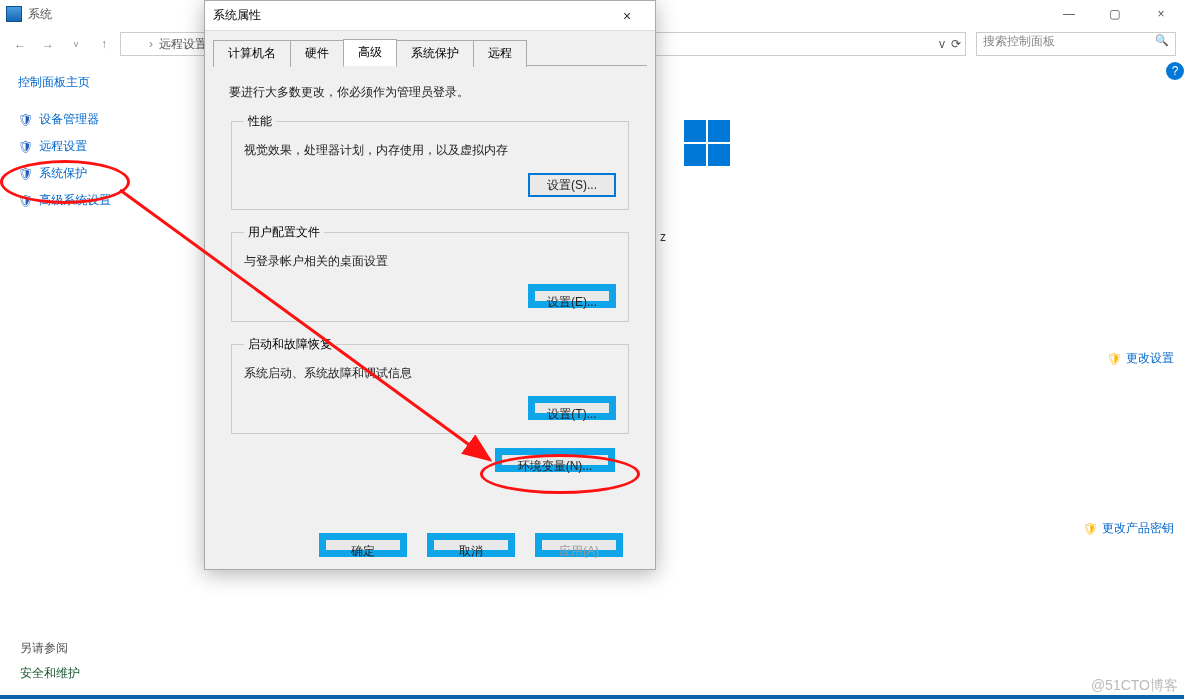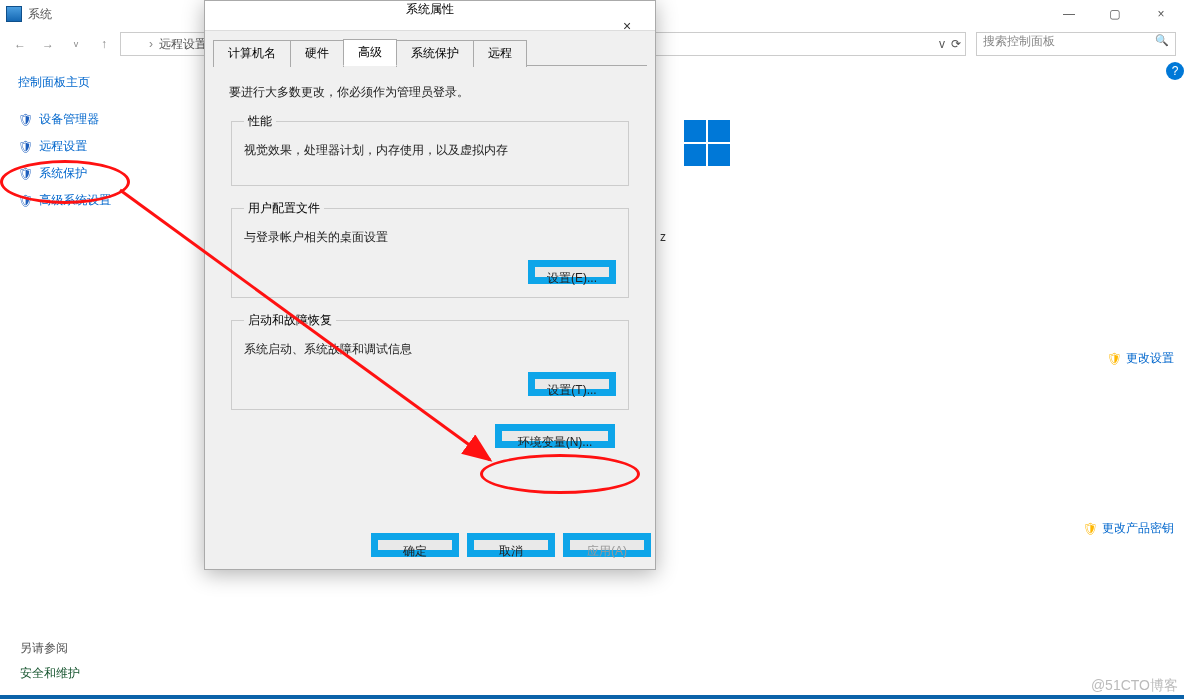--- a/index.html
+++ b/index.html
@@ -33,36 +33,36 @@
   .winlogo .sq span{ background:#0078d7;}
   .winlogo .txt { font-size:38px; font-weight:300; color:#0078d7;}
   .right-links { position:absolute; right:10px; display:flex; align-items:center; gap:4px; color:#0066cc; cursor:pointer;}
   .right-links .shield::before{content:"🛡"; color:#ffb700; font-size:12px;}
   .change-settings { top:350px;}
   .change-key { top:520px;}
   .hidden-z { position:absolute; left:660px; top:230px; color:#333;}
   
   
   .dlg { position:absolute; left:204px; top:0; width:452px; height:570px; background:#f0f0f0; border:1px solid #aaa; box-shadow:0 4px 20px rgba(0,0,0,0.3);}
-  .dlg-title { height:30px; display:flex; align-items:center; padding:0 8px; background:#fff; border-bottom:1px solid #ddd;flex-direction:column;}
+  .dlg-title { height:30px; display:flex; align-items:center; padding:0 8px; background:#fff; border-bottom:1px solid #ddd;}
   .dlg-title .close { margin-left:auto; width:40px; text-align:center; font-size:14px; color:#333; cursor:pointer;}
   .dlg-tabs { display:flex; margin:8px 8px 0 8px; border-bottom:1px solid #aaa;}
   .dlg-tabs .tab { padding:4px 14px; border:1px solid #aaa; border-bottom:none; background:#f0f0f0; margin-right:-1px; margin-bottom:-1px; cursor:pointer; position:relative; top:1px;}
   .dlg-tabs .tab.active { background:#fff; border-bottom:1px solid #fff; top:0; z-index:2;}
   .dlg-body { margin:4px 8px; padding:14px 16px;}
   .dlg-body .intro { margin-bottom:12px; color:#222;}
   fieldset { border:1px solid #ccc; margin-bottom:14px; padding:6px 12px 12px;}
   legend { padding:0 4px;}
   .desc { margin:6px 0 14px; color:#222;}
   .btn-row { text-align:right;}
   .btn { display:inline-block; min-width:88px; height:24px; line-height:22px; text-align:center; border:7px solid #0ea5e9; background:#e9e9e9; color:#222; cursor:pointer;}
   .btn.selected{ border:2px solid #0078d7; line-height:20px;}
   .btn.disabled{ color:#999; cursor:default;}
   .env-row { text-align:right; margin:4px 16px 0 0;}
-  .dlg-footer { position:absolute; bottom:12px; right:4px; display:flex; gap:8px;}
+  .dlg-footer { position:absolute; bottom:12px; right:32px; display:flex; gap:20px;}
   
   
   .annot { position:absolute; pointer-events:none;}
   .ellipse1 { left:0px; top:160px; width:130px; height:44px; border:3px solid #f11; border-radius:50%;}
   .ellipse2 { left:480px; top:454px; width:160px; height:40px; border:3px solid #f11; border-radius:50%;}
   svg.arrow { position:absolute; left:0; top:0; width:1184px; height:699px; pointer-events:none;}
   .watermark { position:absolute; right:6px; bottom:4px; color:#bbb; font-size:14px;}
   .info-q { position:absolute; right:0; top:62px; width:18px; height:18px; border-radius:50%; background:#0078d7; color:#fff; text-align:center; line-height:18px; font-size:12px;}
 </style>
 </head>
@@ -159,20 +159,21 @@
     <div class="tab active">高级</div>
     <div class="tab">系统保护</div>
     <div class="tab">远程</div>
   </div>
   <div class="dlg-body">
     <div class="intro">要进行大多数更改，你必须作为管理员登录。</div>
 
     <fieldset>
       <legend>性能</legend>
       <div class="desc">视觉效果，处理器计划，内存使用，以及虚拟内存</div>
+      <div class="btn-row"><span class="btn selected">设置(S)...</span></div>
     </fieldset>
 
     <fieldset>
       <legend>用户配置文件</legend>
       <div class="desc">与登录帐户相关的桌面设置</div>
       <div class="btn-row"><span class="btn">设置(E)...</span></div>
     </fieldset>
 
     <fieldset>
       <legend>启动和故障恢复</legend>

